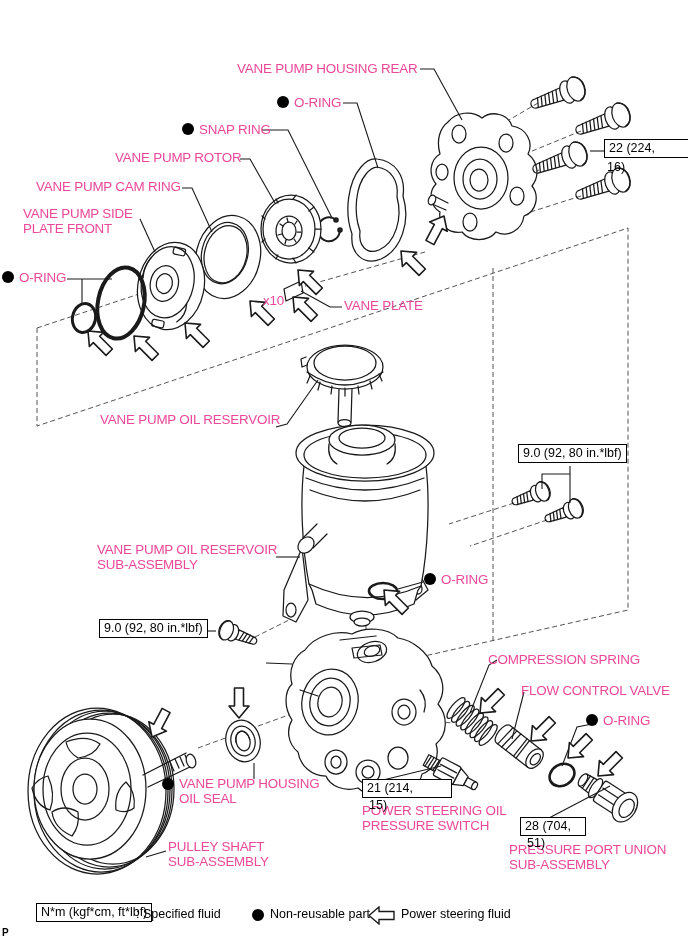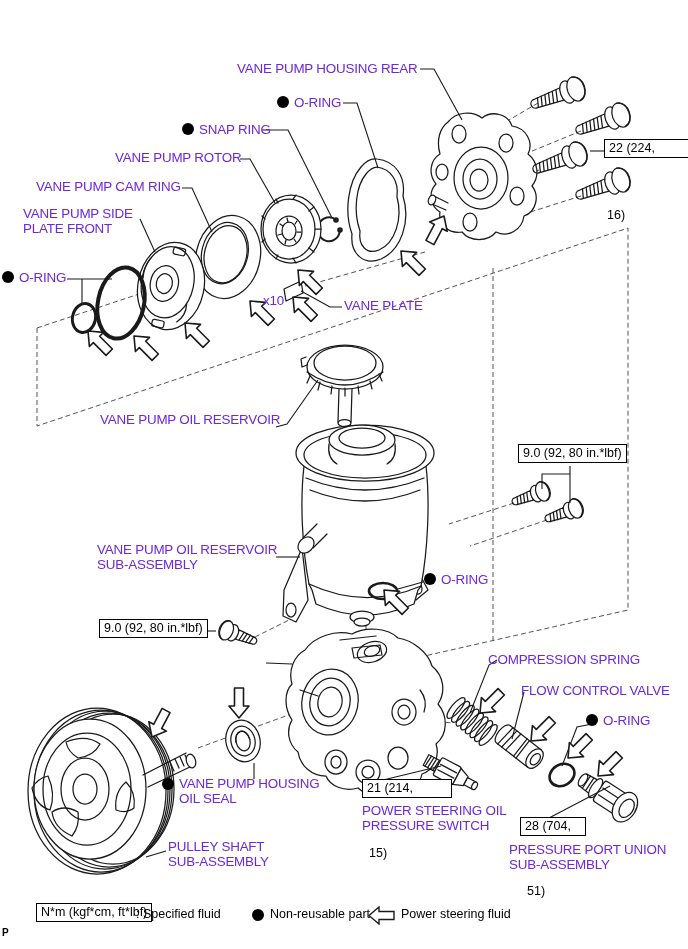--- a/index.html
+++ b/index.html
@@ -1,26 +1,26 @@
 <!DOCTYPE html>
 <html><head>
 <meta charset="utf-8">
 <style>
   html,body{margin:0;padding:0;background:#fff;}
   #page{position:relative;width:688px;height:949px;background:#fff;overflow:hidden;
         font-family:"Liberation Sans",sans-serif;color:#000;}
   svg.art{position:absolute;left:0;top:0;}
-  .lbl{position:absolute;font-size:13.4px;line-height:15px;letter-spacing:-0.2px;white-space:nowrap;color:#6d28d9;}
+  .lbl{position:absolute;font-size:13.4px;line-height:15px;letter-spacing:-0.2px;white-space:nowrap;color:#ec4899;}
   .twol{display:flex;align-items:flex-start;}
   .dot{display:inline-block;width:12px;height:12px;border-radius:50%;background:#000;margin-right:5px;flex:0 0 auto;}
   .dot.inl{vertical-align:-1px;}
   .dot.mt{margin-top:2px;}
   .tq{position:absolute;font-size:12.5px;line-height:15px;border:1.2px solid #000;background:#fff;
       padding:1px 4px;white-space:nowrap;}
-  .tq2{position:absolute;font-size:12.5px;line-height:15px;white-space:nowrap;margin-top:48px;}
+  .tq2{position:absolute;font-size:12.5px;line-height:15px;white-space:nowrap;}
   .lg{position:absolute;font-size:12.5px;line-height:16px;white-space:nowrap;}
   .pmark{position:absolute;font-size:10px;font-weight:bold;}
 </style>
 </head>
 <body>
 
 <div id="page">
 
 <svg class="art" width="688" height="949" viewBox="0 0 688 949">
   <defs>

